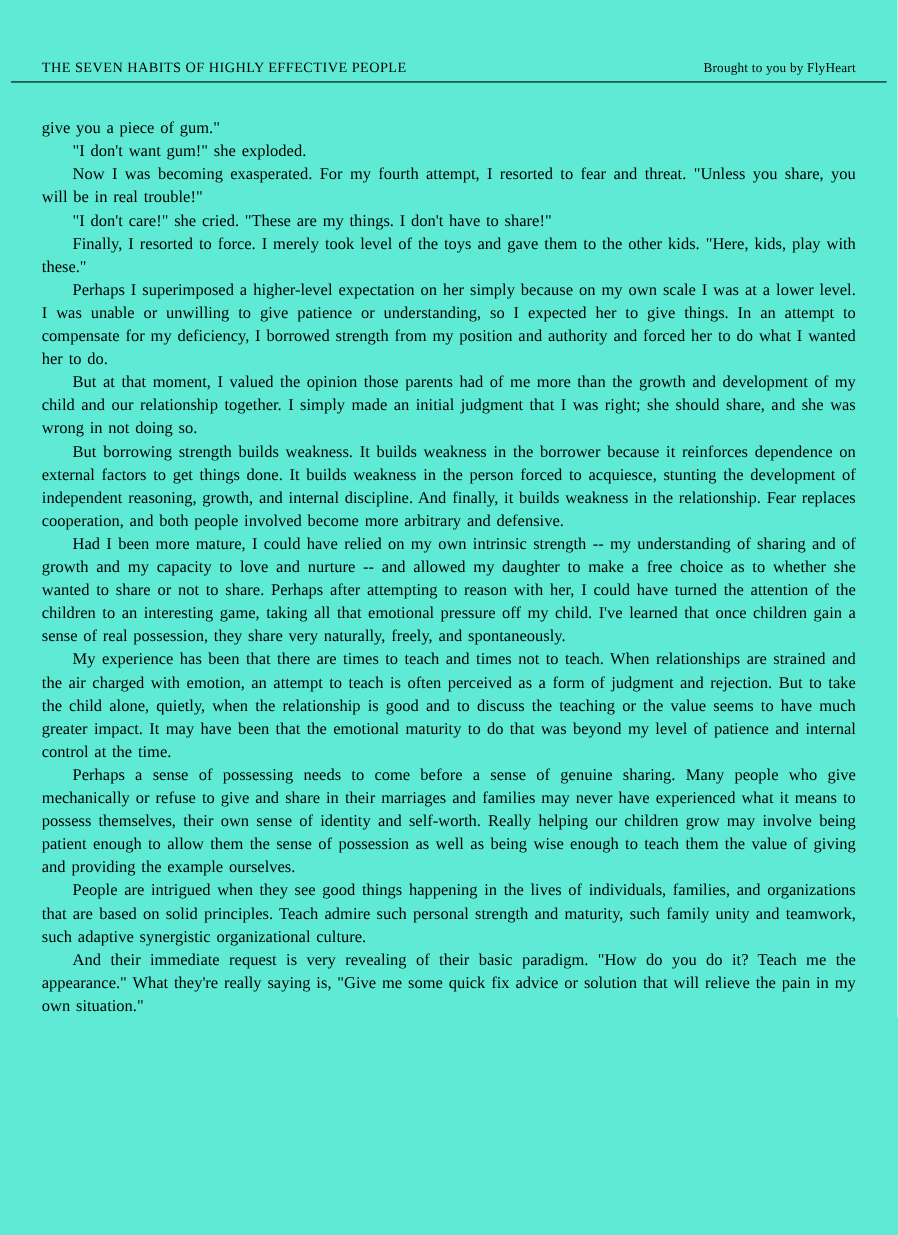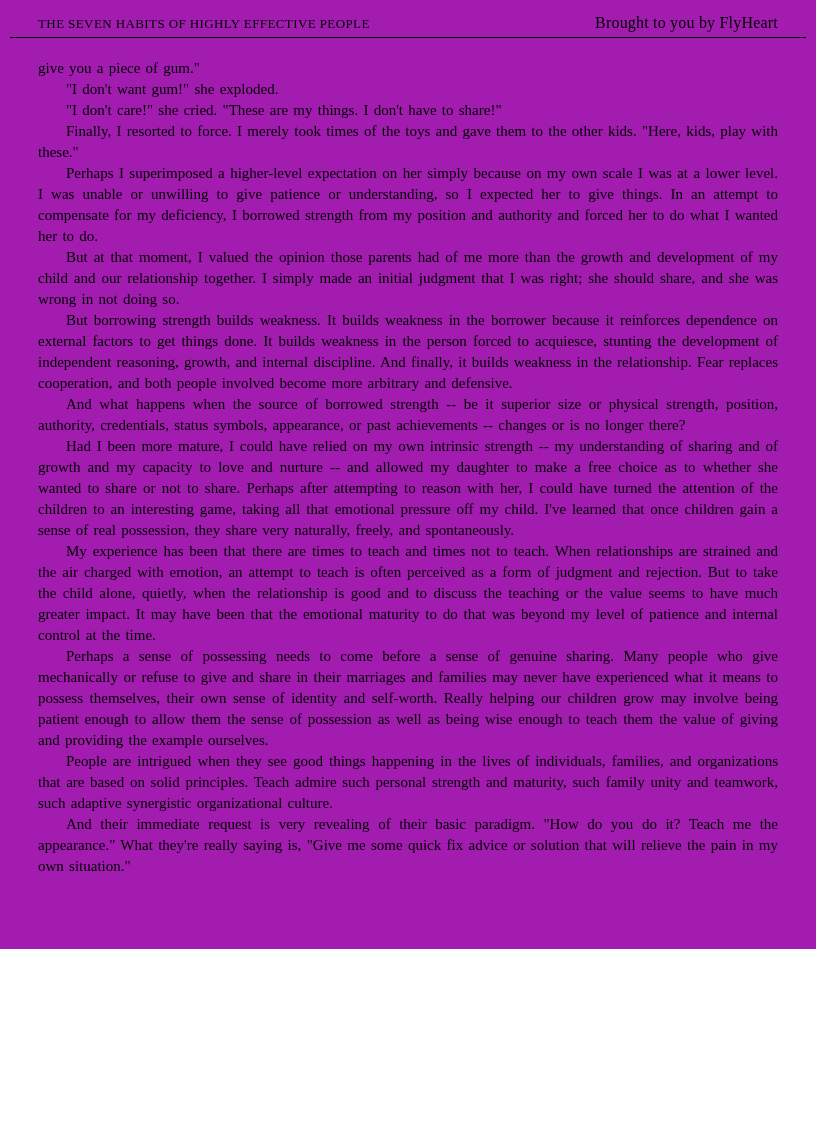--- a/index.html
+++ b/index.html
@@ -3,52 +3,53 @@
 <meta charset="utf-8">
 <style>
   html, body {
     margin: 0;
     padding: 0;
     background: #ffffff;
   }
   .page {
     position: relative;
     width: 816px;
-    height: 949px;
+    height: 1123px;
     box-sizing: border-box;
     margin: 0 auto;
     padding: 14px 38px 0 38px;
-    background: #a21caf;
+    background: #5eead4;
     color: #000000;
     font-family: "Liberation Serif", "DejaVu Serif", serif;
     overflow: hidden;
   }
   .page-header {
     display: flex;
     justify-content: space-between;
     align-items: baseline;
   }
   .book-title {
     font-size: 13px;
     letter-spacing: 0.4px;
     white-space: nowrap;
   }
   .header-credit {
-    font-size: 16px;
+    font-size: 12px;
     letter-spacing: 0.2px;
     white-space: nowrap;
+    margin-top: 40px;
   }
   .header-rule {
     border: none;
     border-top: 1px solid #000000;
     height: 0;
     margin: 5px -28px 0 -28px;
   }
   .page-body {
-    margin-top: 20px;
+    margin-top: 32px;
     font-size: 15px;
     line-height: 21px;
     text-align: justify;
     word-spacing: 1.5px;
   }
   .page-body p {
     margin: 0;
     text-indent: 28px;
   }
   .page-body p.no-indent {
@@ -71,26 +72,26 @@
   <div class="page-header">
     <span class="book-title">THE SEVEN HABITS OF HIGHLY EFFECTIVE PEOPLE</span>
     <span class="header-credit">Brought to you by FlyHeart</span>
   </div>
 
   <hr class="header-rule">
 
   <div class="page-body">
     <p class="no-indent">give you a piece of gum."</p>
     <p>"I don't want gum!" she exploded.</p>
+    <p>Now I was becoming exasperated.  For my fourth attempt, I resorted to fear and threat.  "Unless you share, you will be in real trouble!"</p>
     <p>"I don't care!" she cried.  "These are my things.  I don't have to share!"</p>
-    <p>Finally, I resorted to force.  I merely took times of the toys and gave them to the other kids.  "Here, kids, play with these."</p>
+    <p>Finally, I resorted to force.  I merely took level of the toys and gave them to the other kids.  "Here, kids, play with these."</p>
     <p>Perhaps I superimposed a higher-level expectation on her simply because on my own scale I was at a lower level.  I was unable or unwilling to give patience or understanding, so I expected her to give things.  In an attempt to compensate for my deficiency, I borrowed strength from my position and authority and forced her to do what I wanted her to do.</p>
     <p>But at that moment, I valued the opinion those parents had of me more than the growth and development of my child and our relationship together.  I simply made an initial judgment that I was right; she should share, and she was wrong in not doing so.</p>
     <p>But borrowing strength builds weakness.  It builds weakness in the borrower because it reinforces dependence on external factors to get things done.  It builds weakness in the person forced to acquiesce, stunting the development of independent reasoning, growth, and internal discipline.  And finally, it builds weakness in the relationship.  Fear replaces cooperation, and both people involved become more arbitrary and defensive.</p>
-    <p>And what happens when the source of borrowed strength -- be it superior size or physical strength, position, authority, credentials, status symbols, appearance, or past achievements -- changes or is no longer there?</p>
     <p>Had I been more mature, I could have relied on my own intrinsic strength -- my understanding of sharing and of growth and my capacity to love and nurture -- and allowed my daughter to make a free choice as to whether she wanted to share or not to share.  Perhaps after attempting to reason with her, I could have turned the attention of the children to an interesting game, taking all that emotional pressure off my child.  I've learned that once children gain a sense of real possession, they share very naturally, freely, and spontaneously.</p>
     <p>My experience has been that there are times to teach and times not to teach.  When relationships are strained and the air charged with emotion, an attempt to teach is often perceived as a form of judgment and rejection.  But to take the child alone, quietly, when the relationship is good and to discuss the teaching or the value seems to have much greater impact.  It may have been that the emotional maturity to do that was beyond my level of patience and internal control at the time.</p>
     <p>Perhaps a sense of possessing needs to come before a sense of genuine sharing.  Many people who give mechanically or refuse to give and share in their marriages and families may never have experienced what it means to possess themselves, their own sense of identity and self-worth.  Really helping our children grow may involve being patient enough to allow them the sense of possession as well as being wise enough to teach them the value of giving and providing the example ourselves.</p>
 
 
     <p>People are intrigued when they see good things happening in the lives of individuals, families, and organizations that are based on solid principles.  Teach admire such personal strength and maturity, such family unity and teamwork, such adaptive synergistic organizational culture.</p>
     <p>And their immediate request is very revealing of their basic paradigm.  "How do you do it? Teach me the appearance." What they're really saying is, "Give me some quick fix advice or solution that will relieve the pain in my own situation."</p>
   </div>
 
 </div>

